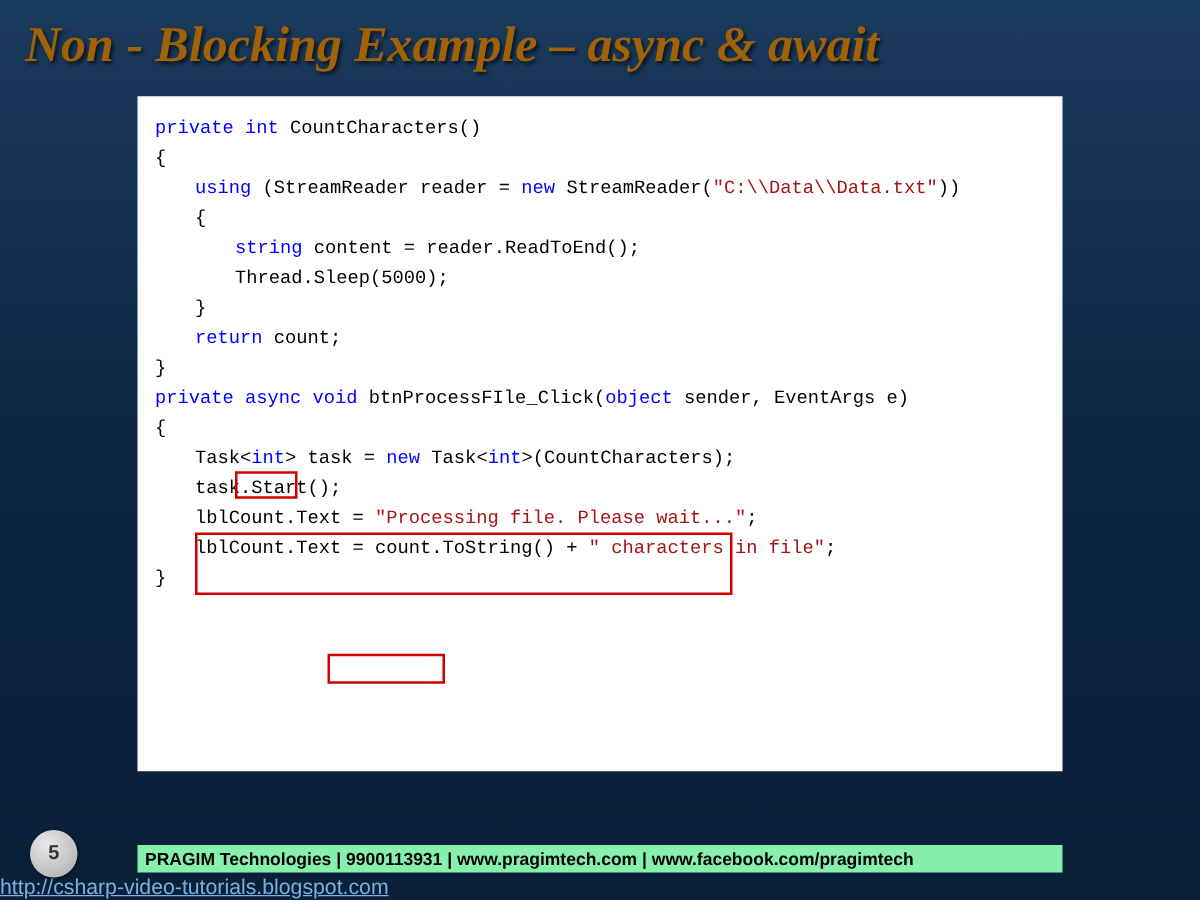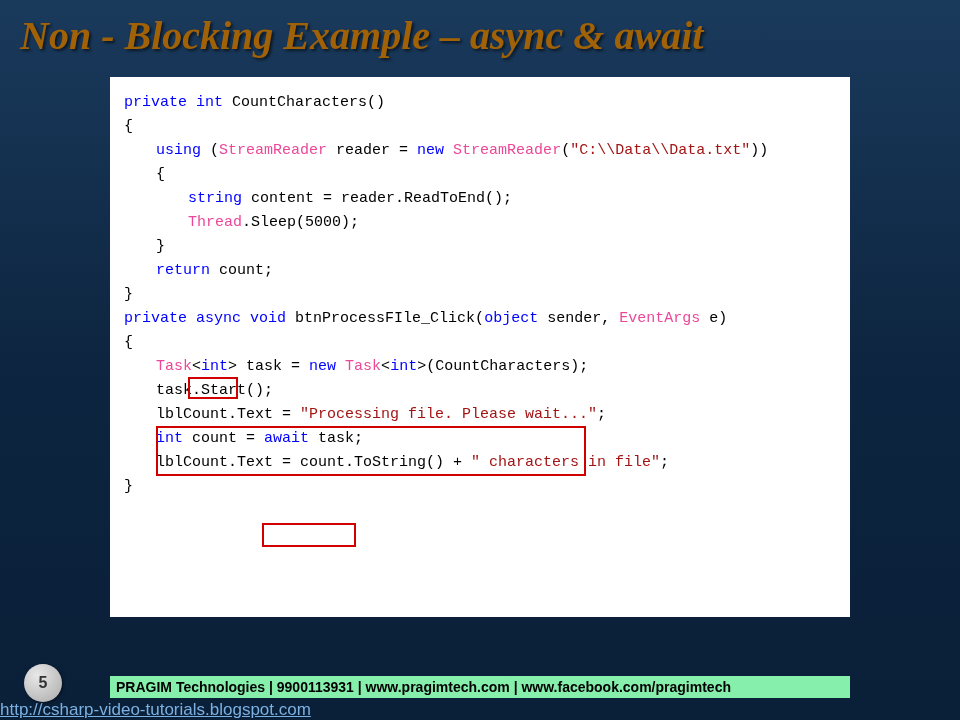--- a/index.html
+++ b/index.html
@@ -29,21 +29,21 @@
       margin: 10px 110px 0 110px;
       padding: 14px 14px 20px;
       font-family: Consolas, 'Courier New', monospace;
       font-size: 15px;
       line-height: 1.6;
       color: #000;
       position: relative;
       height: 540px;
     }
     .kw-blue { color: #0000ff; }
-    .kw-teal { color: #ec4899; }
+    .kw-teal { color: #000000; }
     .kw-string { color: #a31515; }
     .red-box {
       position: absolute;
       border: 2px solid #d00000;
       pointer-events: none;
     }
     .footer {
       position: absolute;
       bottom: 22px;
       left: 110px;
@@ -101,21 +101,20 @@
   <div class="indent1">}</div>
   <div class="indent1"><span class="kw-blue">return</span><span> count;</span></div>
   <div>}</div>
   <div></div>
   <div><span class="kw-blue">private</span><span> </span><span class="kw-blue">async</span><span> </span><span class="kw-blue">void</span><span> btnProcessFIle_Click(</span><span class="kw-blue">object</span><span> sender, </span><span class="kw-teal">EventArgs</span><span> e)</span></div>
   <div>{</div>
   <div class="indent1"><span class="kw-teal">Task</span><span>&lt;</span><span class="kw-blue">int</span><span>&gt; task = </span><span class="kw-blue">new</span><span> </span><span class="kw-teal">Task</span><span>&lt;</span><span class="kw-blue">int</span><span>&gt;(CountCharacters);</span></div>
   <div class="indent1">task.Start();</div>
   <div></div>
   <div class="indent1"><span>lblCount.Text = </span><span class="kw-string">"Processing file. Please wait..."</span><span>;</span></div>
-  <div class="indent1"><span class="kw-blue">int</span><span> count = </span><span class="kw-blue">await</span><span> task;</span></div>
   <div class="indent1"><span>lblCount.Text = count.ToString() + </span><span class="kw-string">" characters in file"</span><span>;</span></div>
   <div>}</div>
 
   <div class="red-box" style="top:300px; left:78px; width:50px; height:22px;"></div>
   <div class="red-box" style="top:349px; left:46px; width:430px; height:50px;"></div>
   <div class="red-box" style="top:446px; left:152px; width:94px; height:24px;"></div>
 </div>
 
 <div class="footer">PRAGIM Technologies | 9900113931 | www.pragimtech.com | www.facebook.com/pragimtech</div>
 <div class="bottom-link">http://csharp-video-tutorials.blogspot.com</div>

